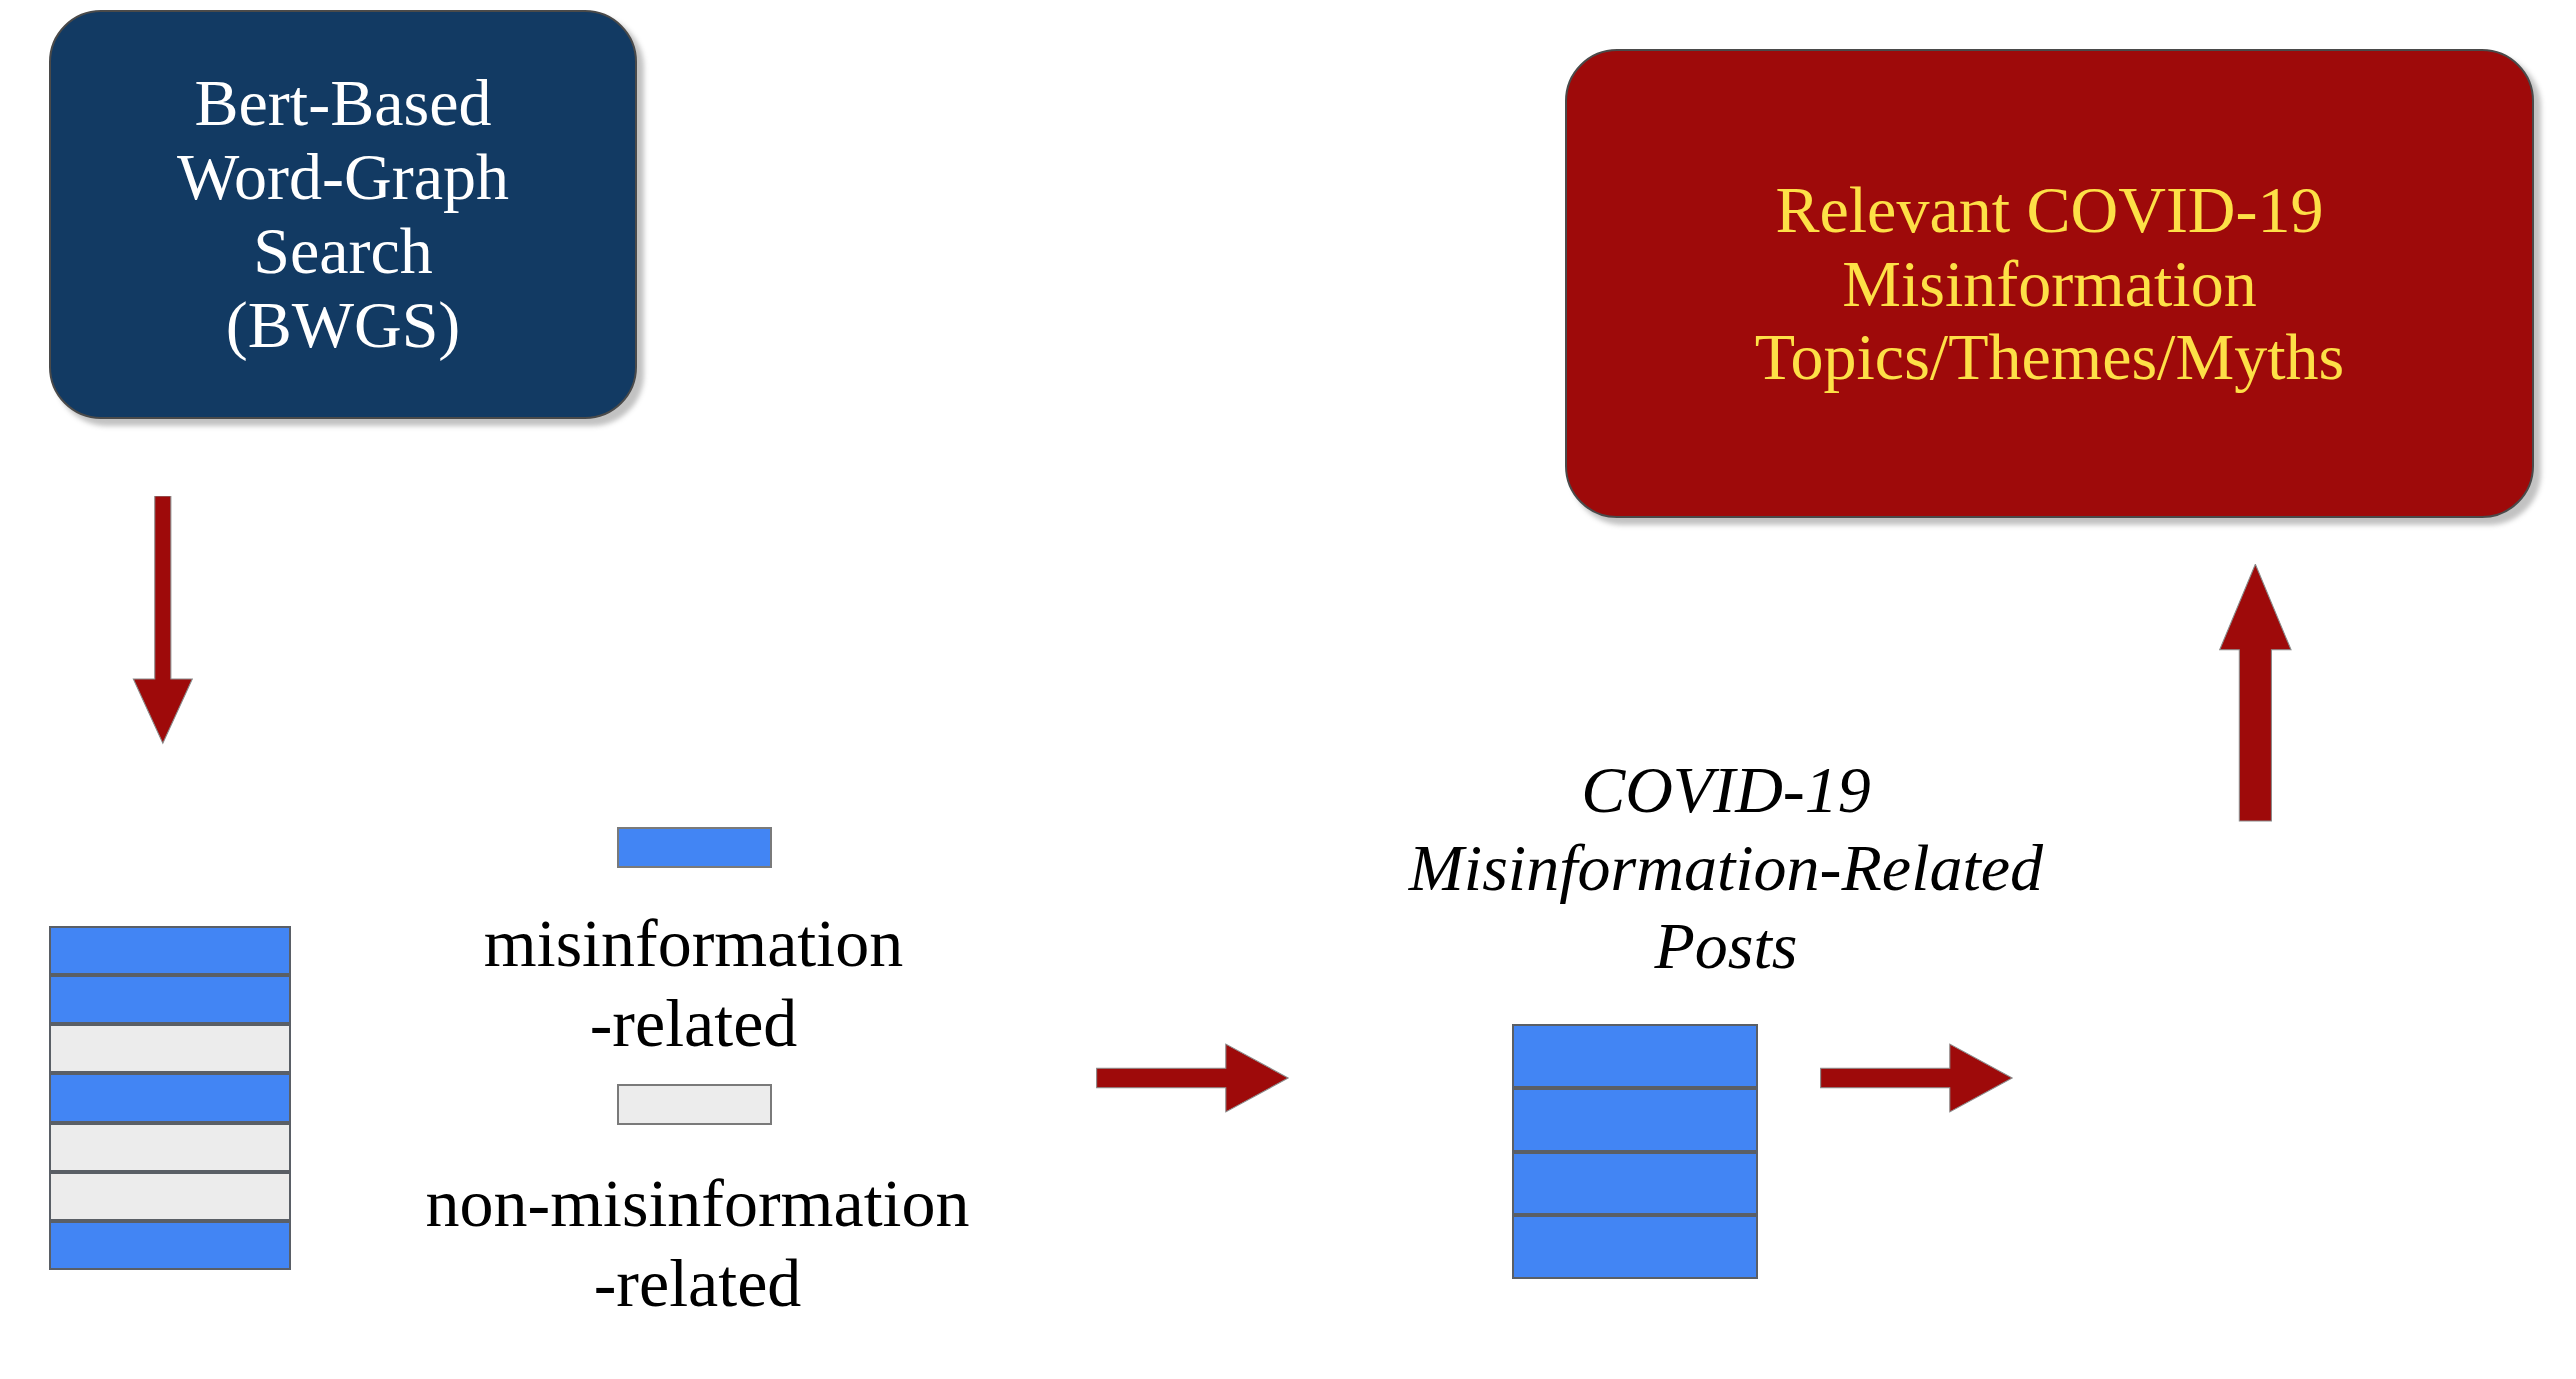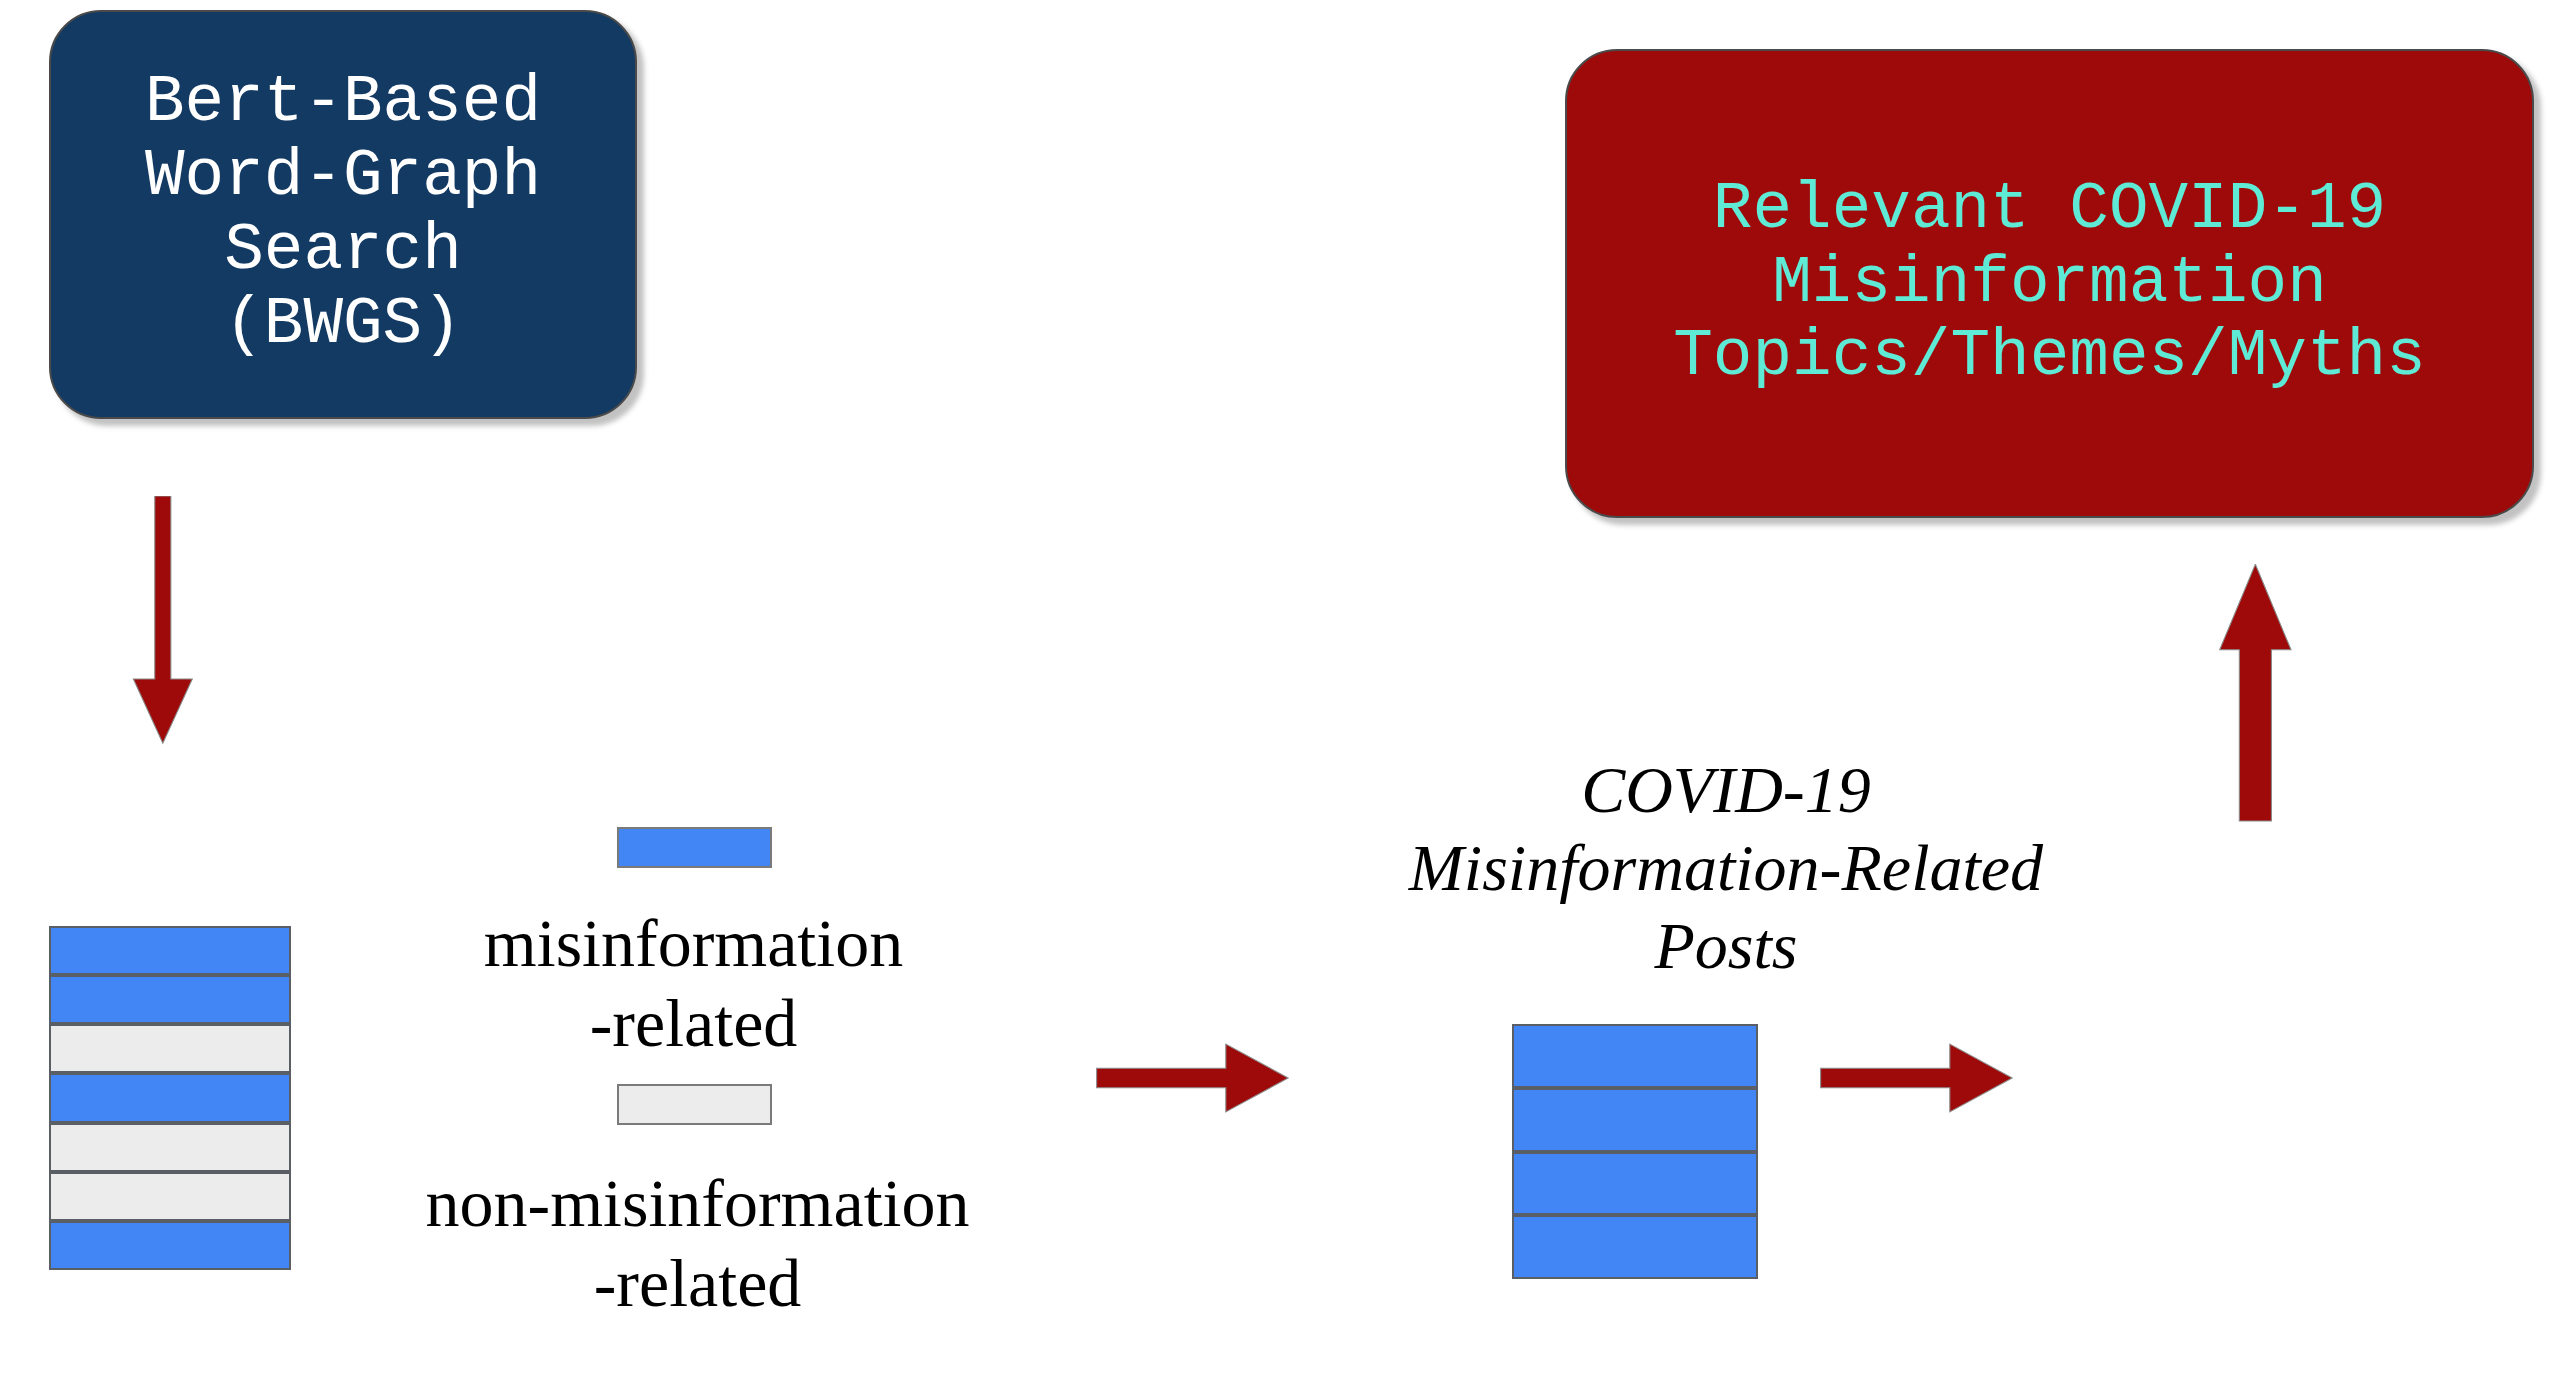--- a/index.html
+++ b/index.html
@@ -22,31 +22,30 @@
   .proc-box {
     position: absolute;
     box-sizing: border-box;
     display: flex;
     align-items: center;
     justify-content: center;
     text-align: center;
     border-radius: 52px;
     line-height: 1.12;
     white-space: pre-line;
-    font-family: Liberation Mono, monospace;
   }
   .proc-box.navy {
     background: #123A63;
     color: #ffffff;
     border: 2.7px solid #4a4a4a;
     box-shadow: 6.3px 6.3px 5.4px rgba(120,120,120,0.45);
   }
   .proc-box.red {
     background: #9E0A0A;
-    color: #5eead4;
+    color: #fde047;
     border: 2.7px solid #4a4a4a;
     box-shadow: 6.3px 6.3px 5.4px rgba(120,120,120,0.45);
   }
   .proc-box.grey {
     background: #EFEFEF;
     color: #000000;
     border: 2.7px solid #7a7a7a;
     border-radius: 39px;
     box-shadow: none;
   }

